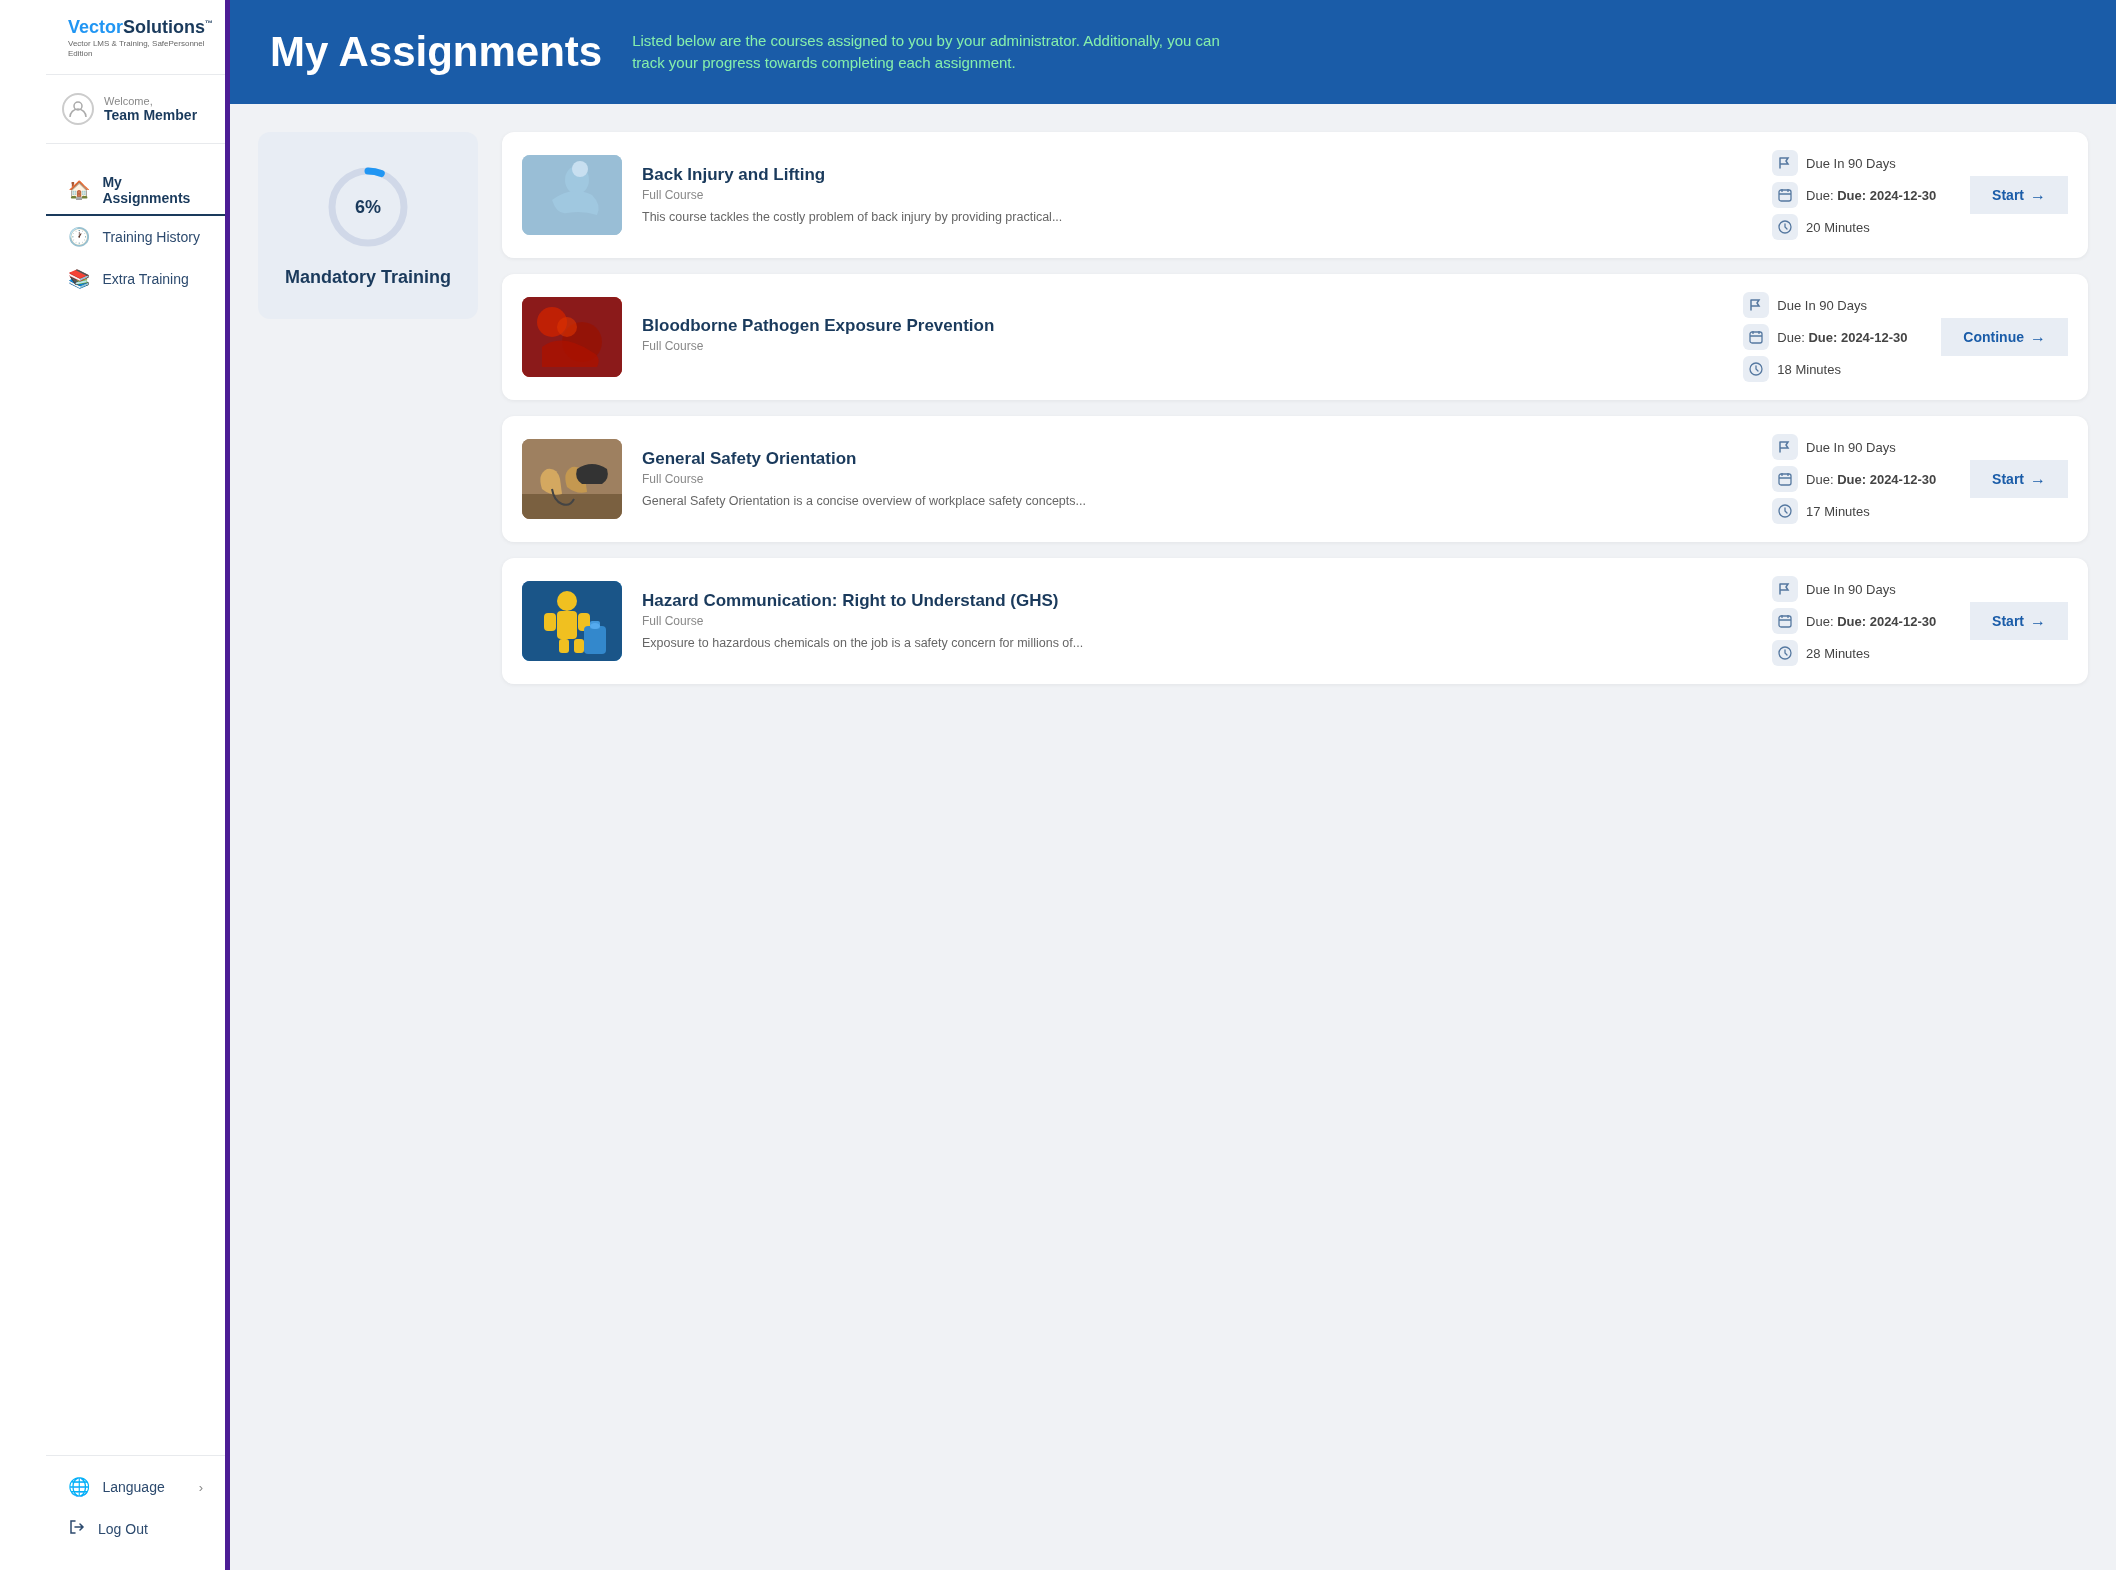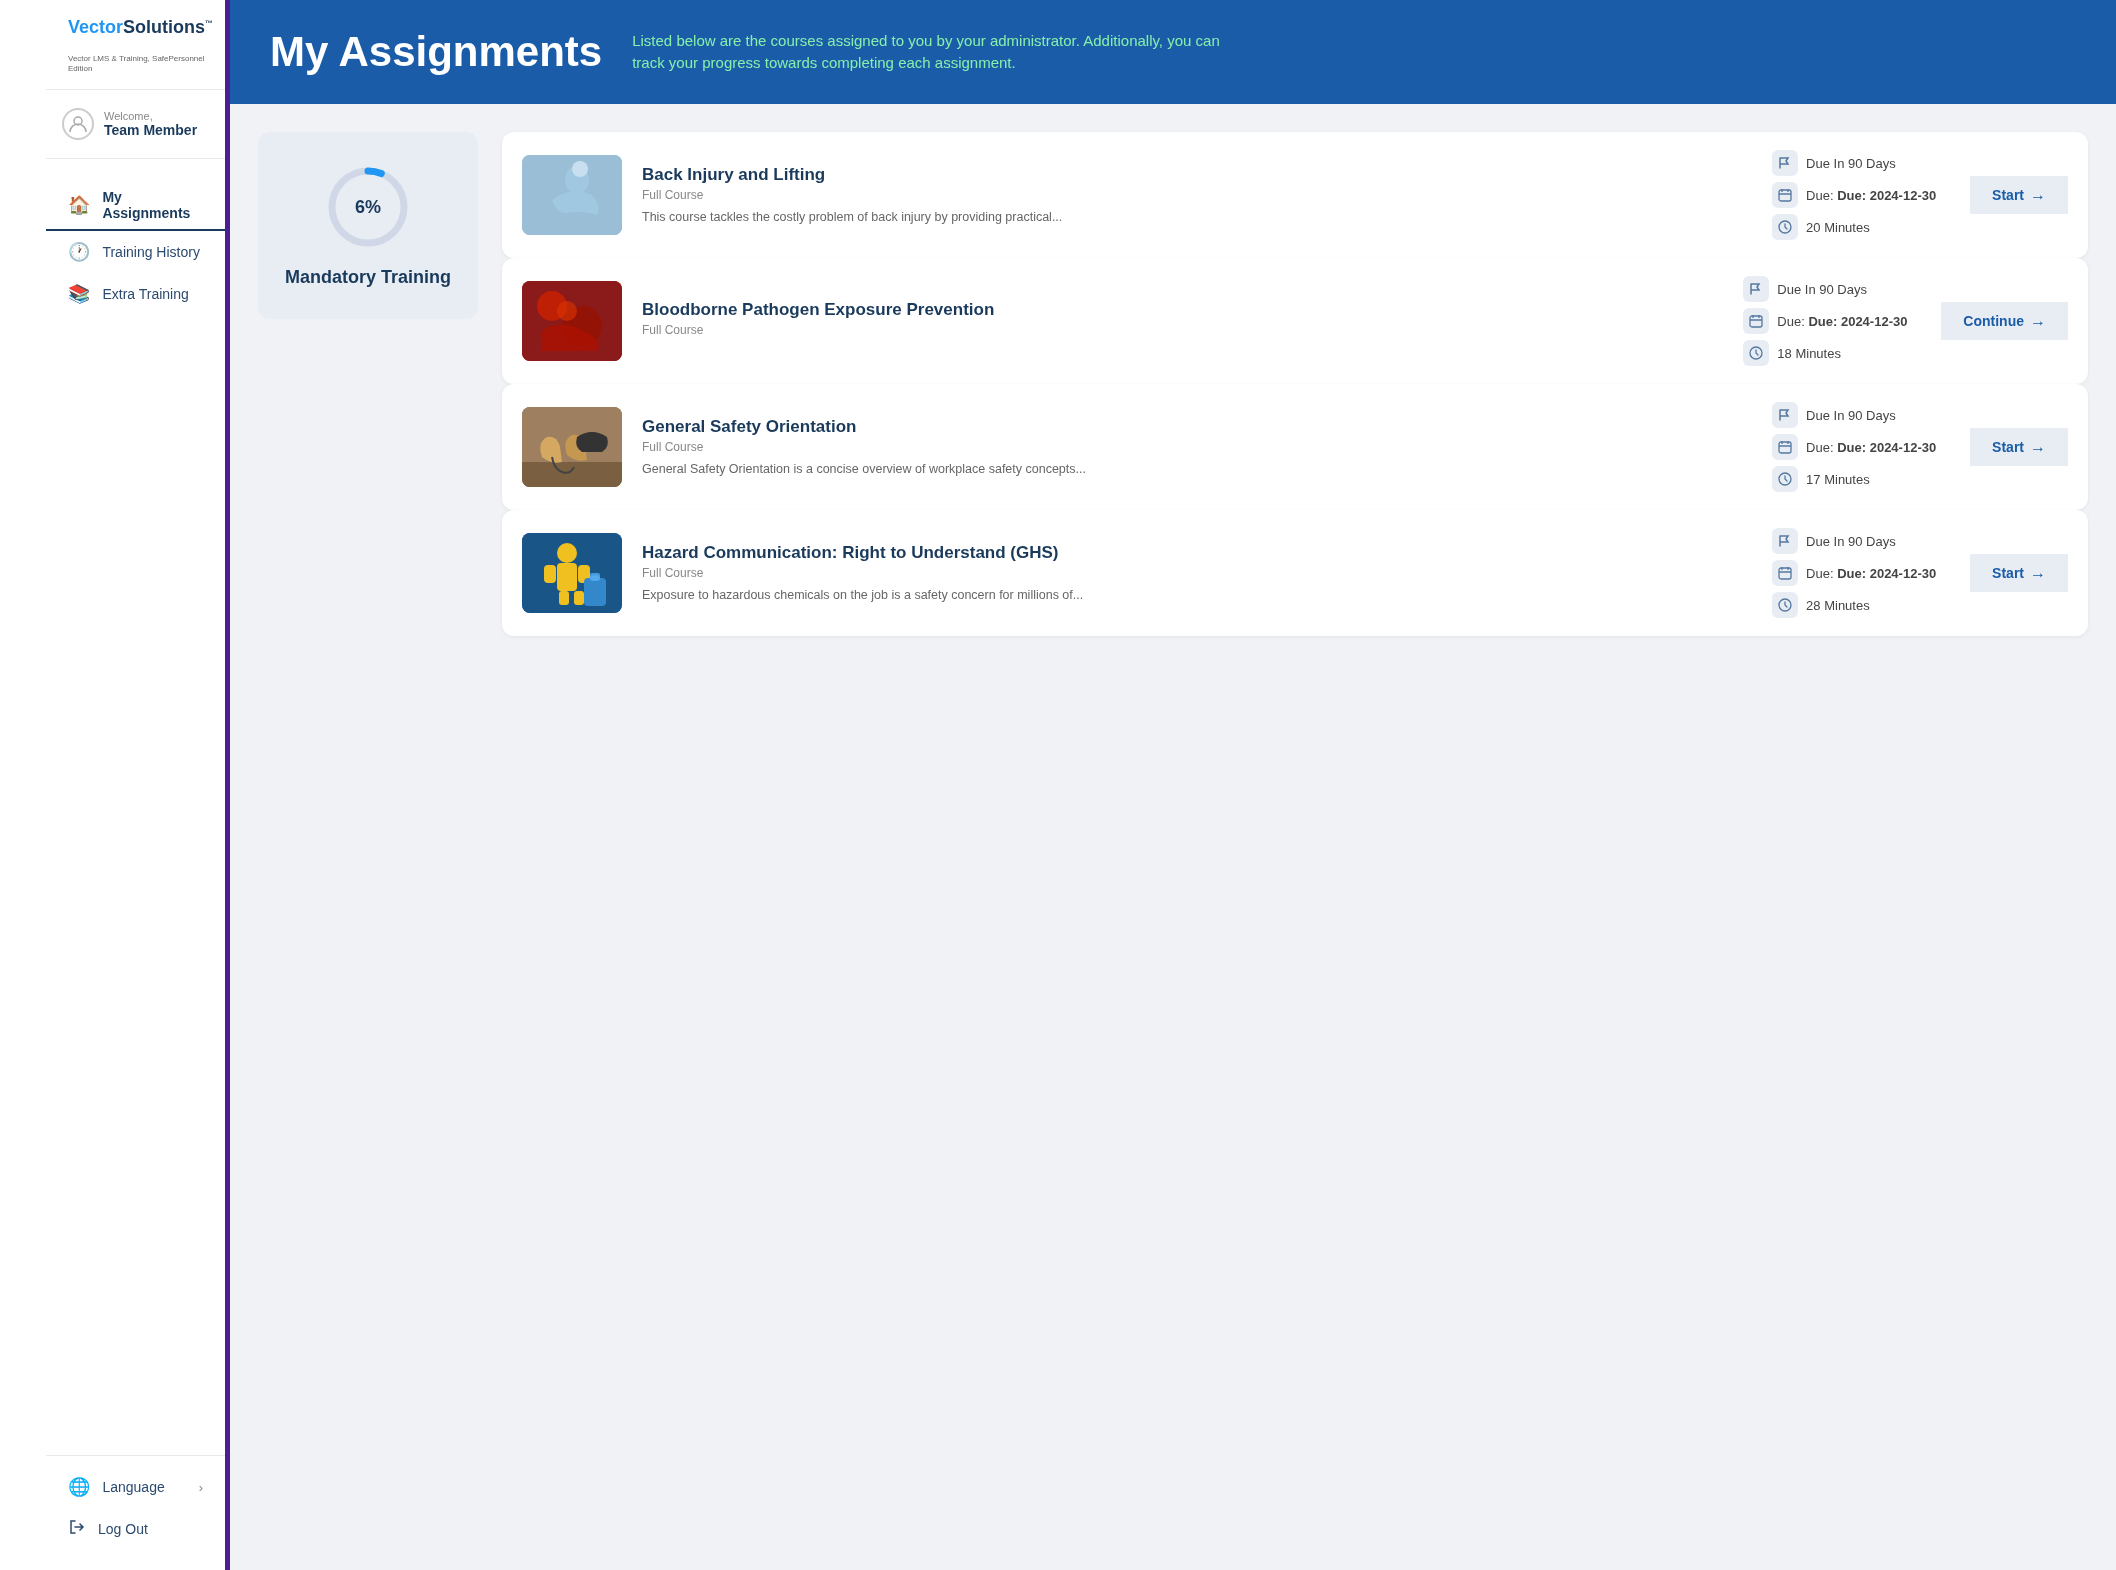--- a/index.html
+++ b/index.html
@@ -27,21 +27,21 @@
     .logo-brand {
       font-size: 18px;
       font-weight: 800;
       color: #1a3a5c;
       line-height: 1;
     }
     .logo-brand span { color: #2196f3; }
     .logo-subtitle {
       font-size: 8px;
       color: #666;
-      margin-top: 18px;
+      margin-top: 3px;
       line-height: 1.3;
     }
     .logo-icon {
       display: inline-block;
       width: 28px;
       height: 28px;
       margin-right: 6px;
       vertical-align: middle;
     }
     .logo-row {
@@ -160,20 +160,21 @@
       color: #1a3a5c;
       text-align: center;
       line-height: 1.3;
     }
 
     
     .courses-list {
       flex: 1;
       display: flex;
       flex-direction: column;
+      gap: 16px;
     }
 
     
     .course-card {
       background: #fff;
       border-radius: 12px;
       display: flex;
       align-items: center;
       gap: 0;
       box-shadow: 0 1px 4px rgba(0,0,0,0.06);

